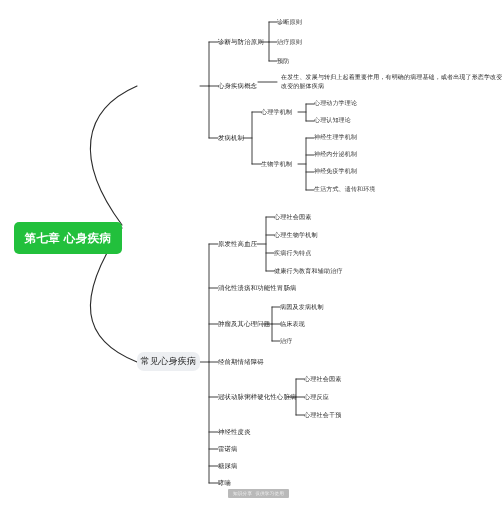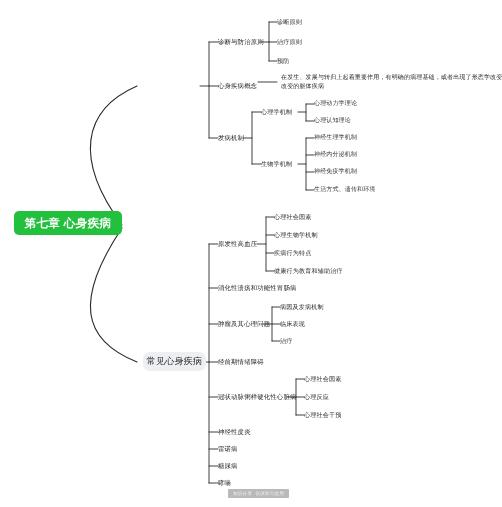--- a/index.html
+++ b/index.html
@@ -46,23 +46,23 @@
   
   .node {
     position: absolute;
     white-space: nowrap;
     line-height: 1.25;
     color: #1a1a1a;
   }
 
   .root {
     left: 14px;
-    top: 211px;
+    top: 222px;
     width: 108px;
-    height: 24px;
+    height: 32px;
     background: #22c03c;
     border-radius: 5px;
     color: #ffffff;
     font-size: 11.5px;
     font-weight: bold;
     display: flex;
     align-items: center;
     justify-content: center;
     letter-spacing: 0.4px;
     box-sizing: border-box;
@@ -74,21 +74,21 @@
     font-size: 9px;
     color: #262626;
     padding: 5px 9px;
     display: flex;
     align-items: center;
     justify-content: center;
     box-sizing: border-box;
     letter-spacing: 0.3px;
   }
   .branch.b0 { left: 137px; top: 76px;  width: 63px; height: 19px; }
-  .branch.b1 { left: 137px; top: 352px; width: 63px; height: 19px; margin-left: 6px; }
+  .branch.b1 { left: 137px; top: 352px; width: 63px; height: 19px; }
 
   .topic {
     font-size: 6.4px;
     color: #1f1f1f;
     letter-spacing: 0.15px;
     transform: translateY(-50%);
   }
   .topic.lvl3 { font-size: 6.1px; color: #2a2a2a; }
   .topic.lvl4 { font-size: 6.0px; color: #333333; }
 

